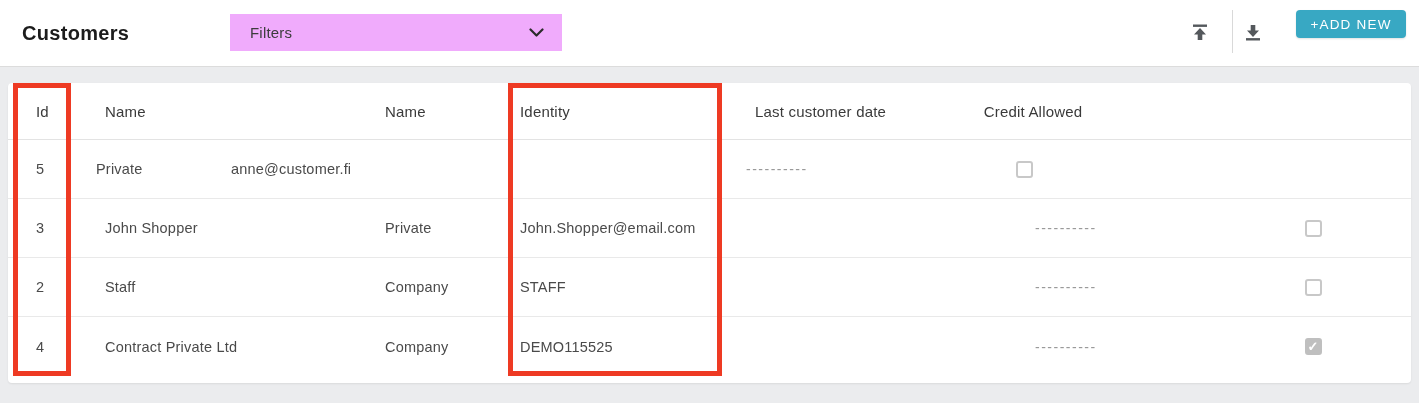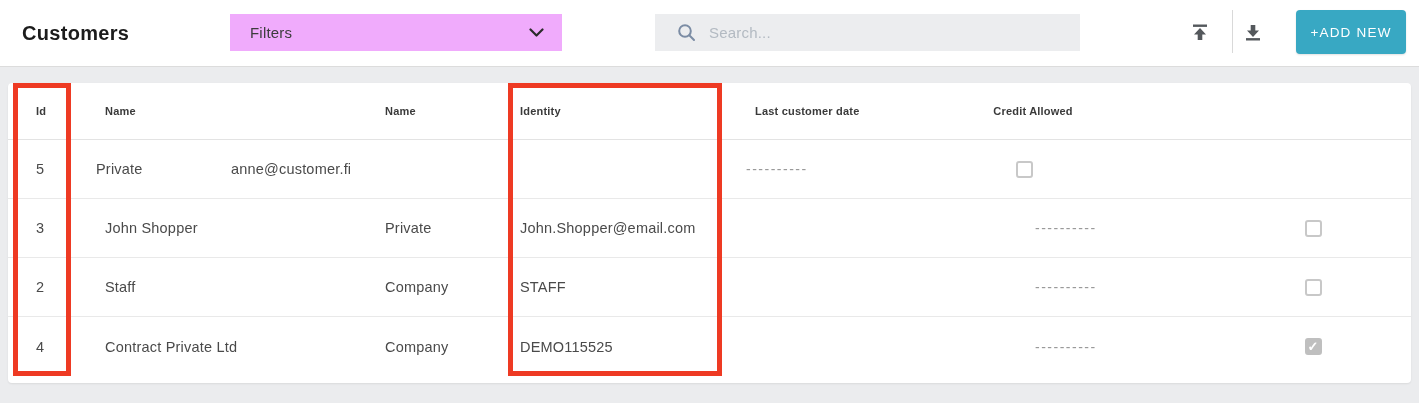--- a/index.html
+++ b/index.html
@@ -25,33 +25,33 @@
   .searchbox input::placeholder { color:#b3bac2; }
 
   .icon-btn { position:absolute; top:14px; width:36px; height:36px; border:none;
     background:transparent; display:flex; align-items:center; justify-content:center;
     cursor:pointer; }
   .btn-upload { left:1182px; }
   .btn-download { left:1235px; }
   .vdivider { position:absolute; left:1232px; top:10px; width:1px; height:43px;
     background:#d9d9d9; }
 
-  .add-new { position:absolute; left:1296px; top:10px; width:110px; height:44px;
+  .add-new { position:absolute; left:1296px; top:10px; width:110px; height:28px;
     background:#38a8c3; color:#ffffff; border:none; border-radius:4px; cursor:pointer;
     font-size:13.5px; letter-spacing:1.2px; font-family:"Liberation Sans", sans-serif;
     box-shadow:0 1px 2px rgba(0,0,0,.12); }
 
   
   .content { padding:16px 8px 0 8px; }
   .card { background:#ffffff; width:1403px; border-radius:4px; overflow:hidden;
     box-shadow:0 1px 2px rgba(0,0,0,.08); padding-bottom:7px; }
 
   .trow { display:flex; align-items:center; }
-  .thead { height:57px; border-bottom:1px solid #e3e3e3; font-size:11px;
-    color:#3a3a3a; letter-spacing:.2px;font-weight:bold; }
+  .thead { height:57px; border-bottom:1px solid #e3e3e3; font-size:15px;
+    color:#3a3a3a; letter-spacing:.2px; }
   .tr { height:59px; border-bottom:1px solid #e9e9e9; font-size:14.5px;
     color:#4a4a4a; letter-spacing:.2px; }
   .tr:last-child { border-bottom:none; }
 
   .col-id       { flex:0 0 68px;  padding-left:28px; }
   .col-name     { flex:0 0 289px; padding-left:29px; }
   .col-type     { flex:0 0 135px; padding-left:20px; }
   .col-identity { flex:0 0 220px; padding-left:20px; }
   .col-groups   { flex:0 0 280px; text-align:center; }
   .col-lpd      { flex:0 0 215px; padding-left:35px; }
@@ -79,27 +79,20 @@
 
   <div class="filters">
     <span class="filters-label">Filters</span>
     <span>
       <svg width="15" height="10" viewBox="0 0 15 10">
           <polyline points="1.5,1.5 7.5,7.5 13.5,1.5" fill="none" stroke="#2b2b2b" stroke-width="2.2" stroke-linecap="round" stroke-linejoin="round"></polyline>
         </svg>
     </span>
   </div>
 
-  <div class="searchbox">
-    <svg width="19" height="19" viewBox="0 0 19 19">
-      <circle cx="8" cy="8" r="5.8" fill="none" stroke="#7b8ca4" stroke-width="2"></circle>
-      <line x1="12.3" y1="12.3" x2="17" y2="17" stroke="#7b8ca4" stroke-width="2" stroke-linecap="round"></line>
-    </svg>
-    <input type="text" value="" placeholder="Search..." style="">
-  </div>
 
   <button class="icon-btn btn-upload">
     <svg width="22" height="22" viewBox="0 0 22 22">
       <rect x="4" y="3.5" width="14" height="2.4" fill="#54585c"></rect>
       <path d="M11 7 L17 13.5 H13.3 V19 H8.7 V13.5 H5 Z" fill="#54585c"></path>
     </svg>
   </button>
   <div class="vdivider"></div>
   <button class="icon-btn btn-download">
     <svg width="22" height="22" viewBox="0 0 22 22">

